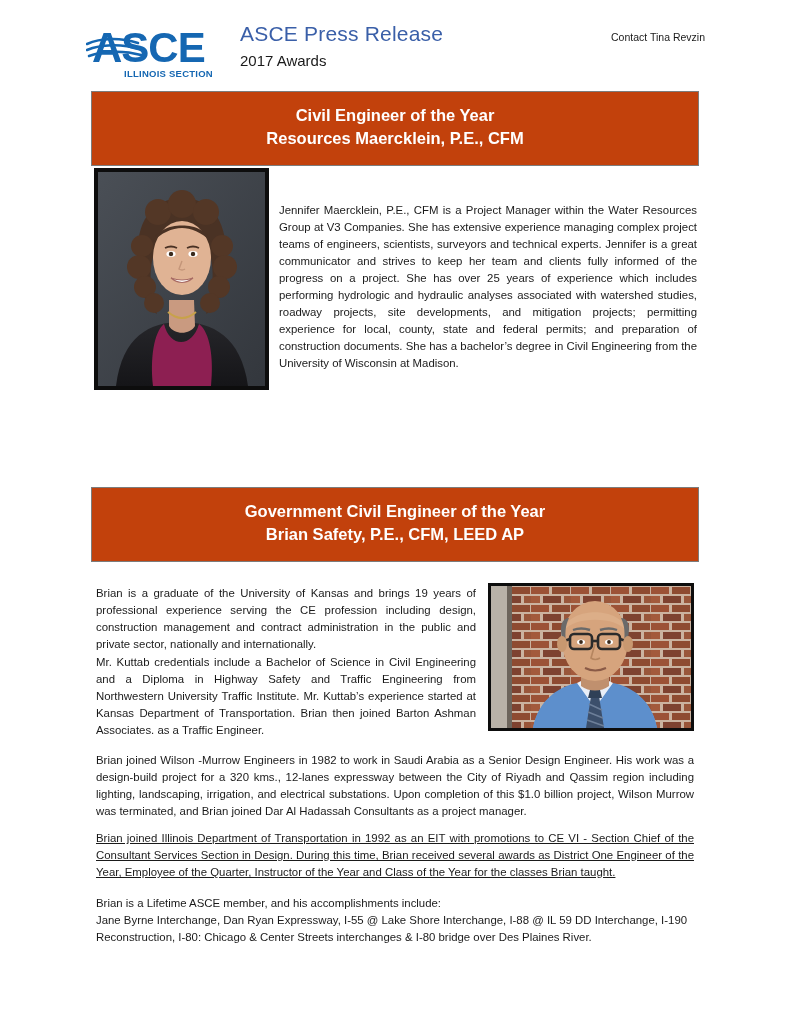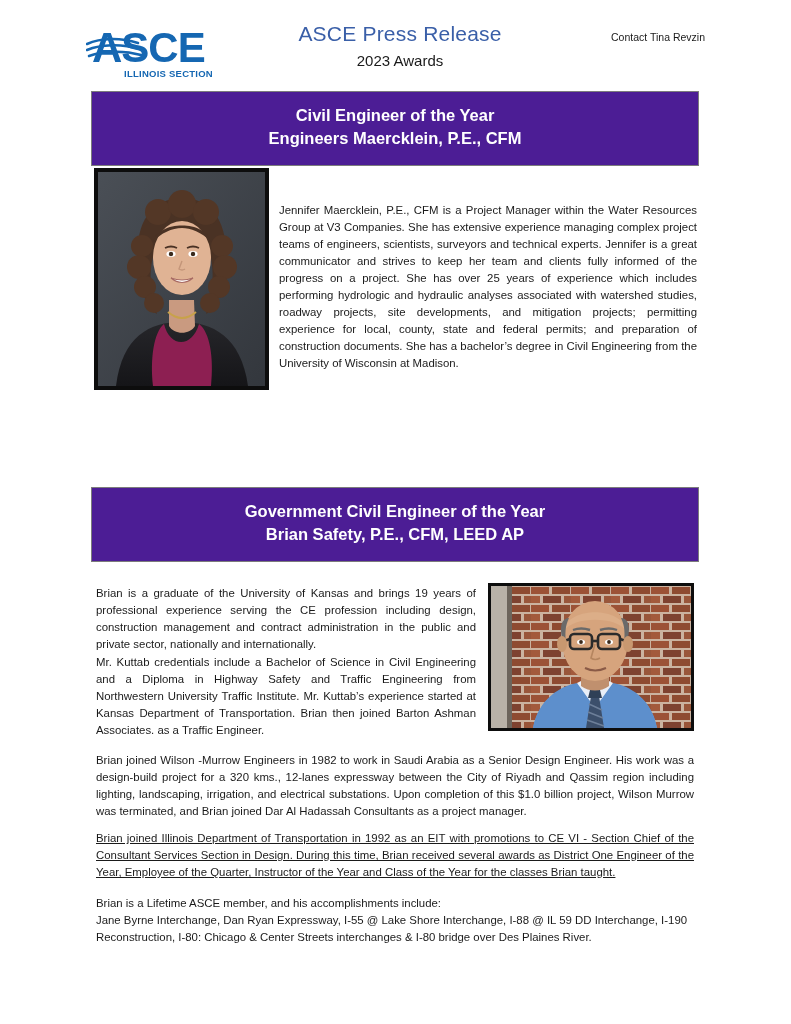--- a/index.html
+++ b/index.html
@@ -35,21 +35,20 @@
     width: 130px;
     height: 66px;
   }
   .logo svg { display: block; }
 
   .header-title-wrap {
     position: absolute;
     left: 240px;
     top: 22px;
     width: 320px;
-    text-align: center;
   }
   .press-title {
     font-size: 21px;
     font-weight: 400;
     color: #3a5fa8;
     letter-spacing: 0.2px;
     line-height: 1.15;
     white-space: nowrap;
   }
   .press-sub {
@@ -68,21 +67,21 @@
     font-size: 10.5px;
     color: #1a1a1a;
     line-height: 1.45;
   }
 
   
   .banner {
     position: absolute;
     left: 91px;
     width: 608px;
-    background: #4c1d95;
+    background: #c2410c;
     border: 1px solid #7c7c7c;
     box-sizing: border-box;
     color: #ffffff;
     text-align: center;
     font-weight: bold;
     font-size: 16.5px;
     line-height: 1.42;
     padding: 12px 6px 14px 6px;
   }
   .banner .l1 { display: block; }
@@ -175,31 +174,31 @@
         </g>
 
         <text x="12" y="96" font-family="Liberation Sans, sans-serif" font-size="84" font-weight="bold" fill="#1567b2" letter-spacing="-2">ASCE</text>
 
         <text x="76" y="125" font-family="Liberation Sans, sans-serif" font-size="19" font-weight="bold" fill="#1567b2" letter-spacing="0.5">ILLINOIS SECTION</text>
       </svg>
     </div>
 
     <div class="header-title-wrap">
       <div class="press-title">ASCE Press Release</div>
-      <div class="press-sub">2023 Awards</div>
+      <div class="press-sub">2017 Awards</div>
     </div>
 
     <div class="contact">
       <div>Contact Tina Revzin</div>
     </div>
   </div>
 
   <div class="banner" id="banner-1">
     <span class="l1">Civil Engineer of the Year</span>
-    <span class="l2">Engineers Maercklein, P.E., CFM</span>
+    <span class="l2">Resources Maercklein, P.E., CFM</span>
   </div>
 
   <div class="photo-frame" id="photo-jennifer">
     <svg viewBox="0 0 167 214" xmlns="http://www.w3.org/2000/svg" preserveAspectRatio="none">
       <defs>
         <linearGradient id="bgJ" x1="0" y1="0" x2="1" y2="1">
           <stop offset="0%" stop-color="#4a4f56"></stop>
           <stop offset="100%" stop-color="#33373d"></stop>
         </linearGradient>
         <linearGradient id="jacketJ" x1="0" y1="0" x2="0" y2="1">

